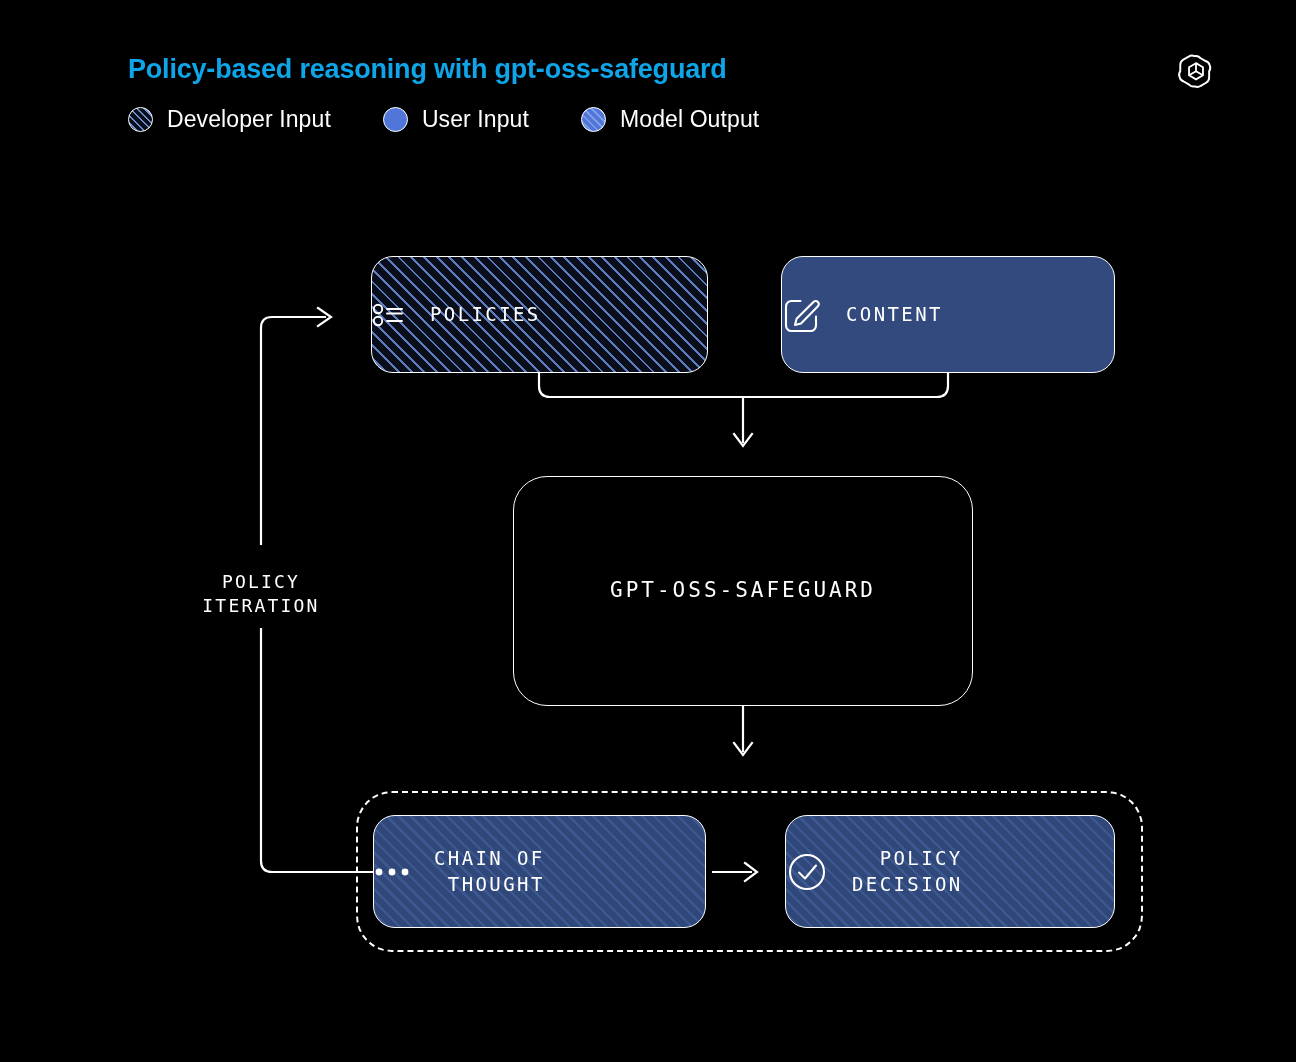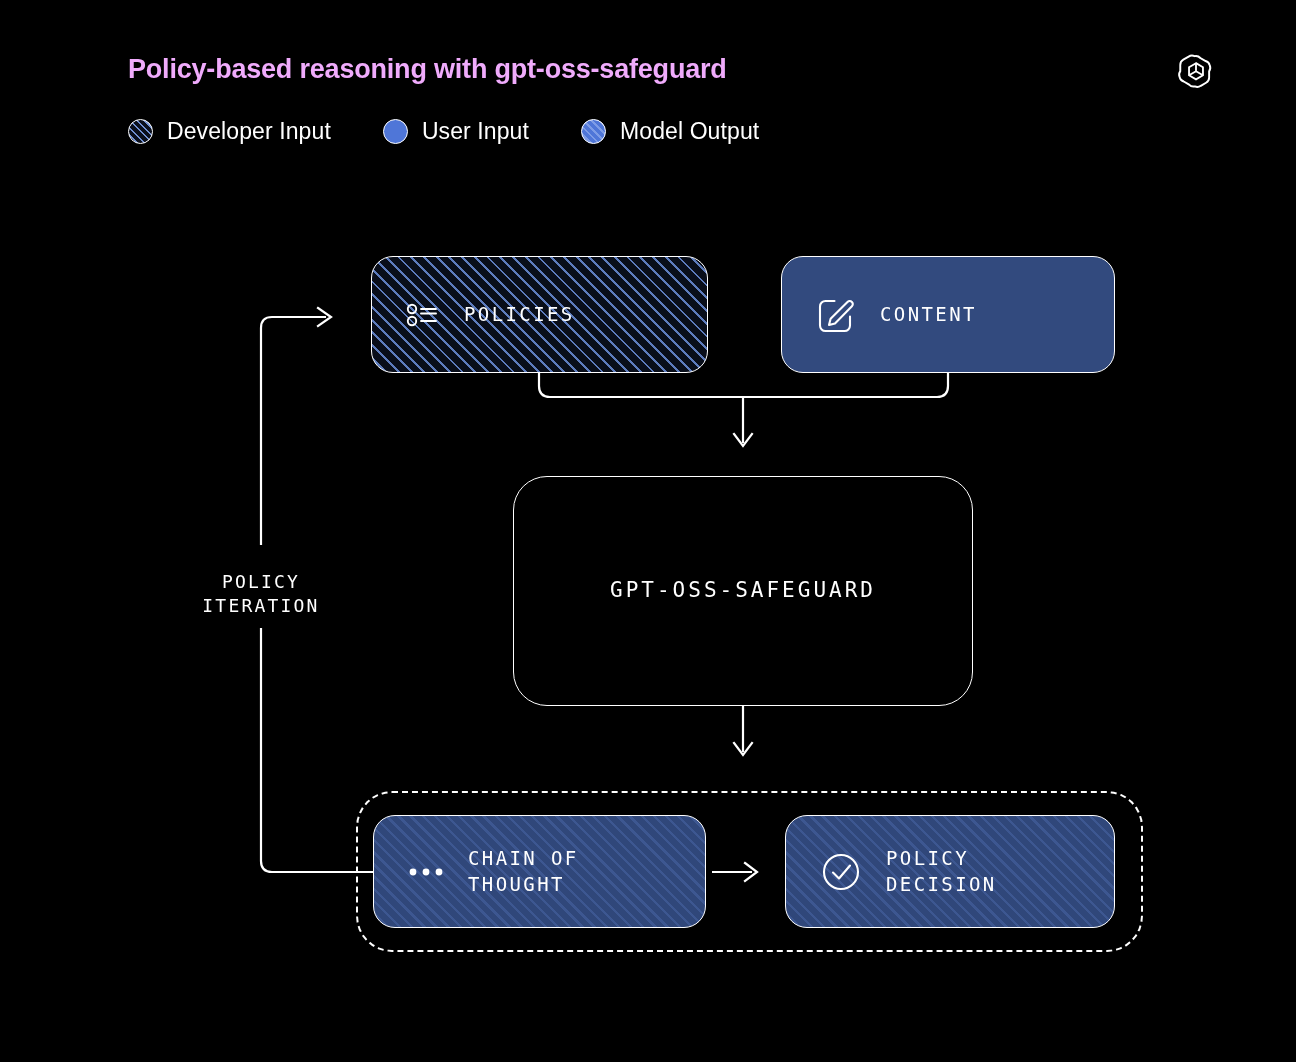--- a/index.html
+++ b/index.html
@@ -18,37 +18,37 @@
   }
 
   
   #page-title {
     position: absolute;
     left: 128px;
     top: 54px;
     font-size: 27px;
     font-weight: 700;
     letter-spacing: -0.2px;
-    color: #f0abfc;
+    color: #0ea5e9;
     white-space: nowrap;
   }
 
   #openai-logo {
     position: absolute;
     right: 78px;
     top: 52px;
     width: 44px;
     height: 44px;
   }
 
   
   #legend {
     position: absolute;
     left: 128px;
-    top: 118px;
+    top: 106px;
     display: flex;
     align-items: center;
     gap: 0px;
   }
   .legend-item {
     display: flex;
     align-items: center;
     gap: 14px;
     margin-right: 52px;
     white-space: nowrap;
@@ -110,21 +110,20 @@
     border-radius: 22px;
     border: 1.8px solid #ffffff;
     display: flex;
     align-items: center;
     overflow: hidden;
   }
   .node-inner {
     display: flex;
     align-items: center;
     gap: 24px;
-    padding-left: 34px;
   }
   .node-icon {
     flex: 0 0 auto;
     display: flex;
     align-items: center;
     justify-content: center;
   }
   .node-label {
     font-family: "DejaVu Sans Mono", "Liberation Mono", monospace;
     font-size: 19px;
@@ -187,20 +186,21 @@
   }
 
   
   .node-model-output {
     background-color: #324a7e;
     background-image: repeating-linear-gradient(
       45deg,
       #3d5791 0px, #3d5791 2.4px,
       #30477a 2.4px, #30477a 8.6px
     );
+    text-align: right;
   }
   #node-cot {
     left: 373px;
     top: 815px;
     width: 333px;
     height: 113px;
   }
   #node-decision {
     left: 785px;
     top: 815px;

